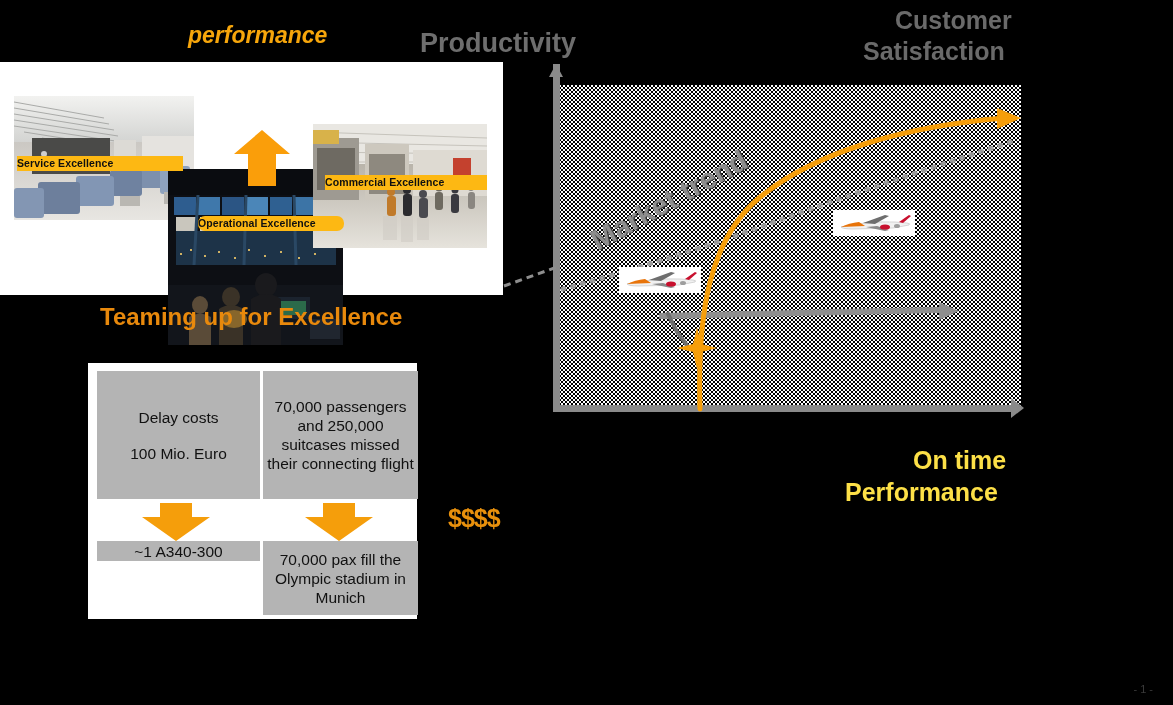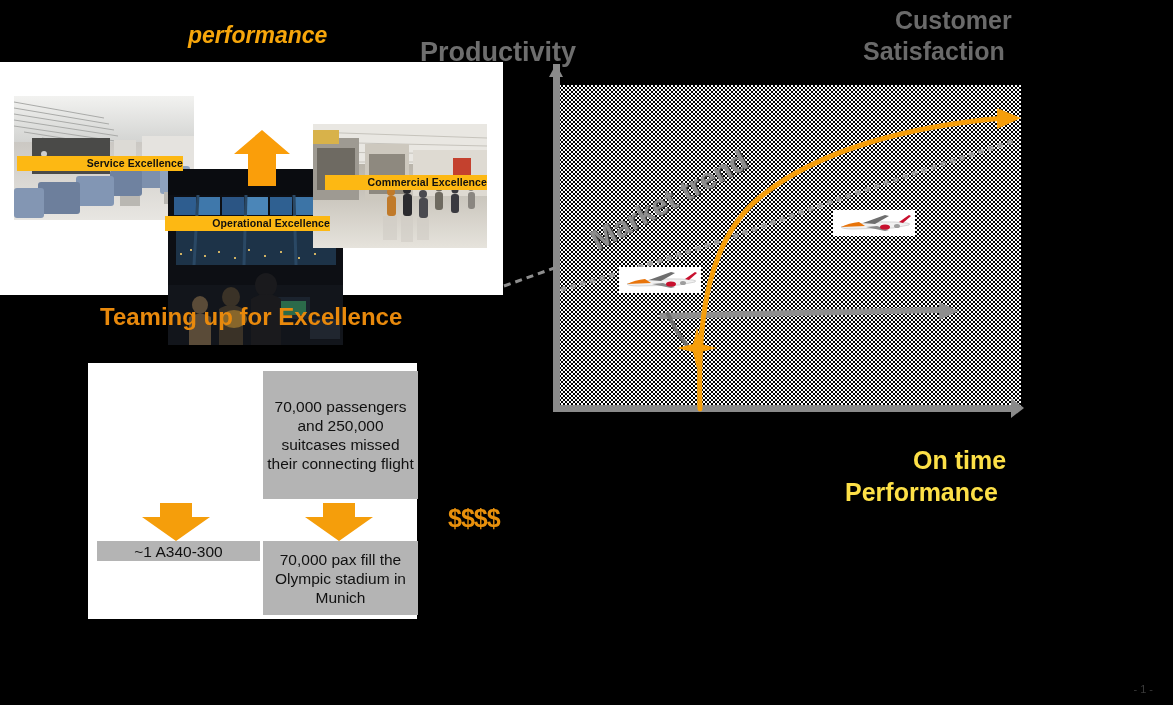--- a/index.html
+++ b/index.html
@@ -29,21 +29,20 @@
     letter-spacing: 0px;
     white-space: nowrap;
   }
   .txt-productivity {
     position: absolute;
     left: 420px; top: 28px;
     font-size: 27px;
     font-weight: bold;
     color: #6E6E6E;
     white-space: nowrap;
-    margin-top: 9px;
   }
   .txt-customer-sat {
     position: absolute;
     left: 863px; top: 5px;
     width: 300px;
     font-size: 25px;
     font-weight: bold;
     color: #6A6A6A;
     line-height: 1.25;
     text-align: left;
@@ -101,29 +100,29 @@
   .ph-service   { left: 14px;  top: 34px;  width: 180px; height: 124px; }
   .ph-oper      { left: 168px; top: 107px; width: 175px; height: 176px; }
   .ph-comm      { left: 313px; top: 62px;  width: 174px; height: 124px; }
 
   .lbl {
     position: absolute;
     background: #FDB813;
     color: #101010;
     font-size: 10.5px;
     font-weight: bold;
-    text-align: right;
+    text-align: left;
     line-height: 15px;
     height: 15px;
     white-space: nowrap;
     z-index: 6;
     letter-spacing: .1px;
   }
   .lbl-service { left: 17px;  top: 94px;  width: 166px; }
-  .lbl-oper    { left: 165px; top: 154px; width: 165px; }
+  .lbl-oper    { left: 198px; top: 154px; width: 146px; border-radius: 7px; }
   .lbl-comm    { left: 325px; top: 113px; width: 162px; }
 
   
   .up-arrow {
     position: absolute;
     left: 233px; top: 66px;
     width: 58px; height: 58px;
     z-index: 4;
   }
 
@@ -512,20 +511,27 @@
 
   <div class="txt-ontime">
     <span class="l1">On time</span>
     <span class="l2">Performance</span>
   </div>
 
   <div class="txt-teaming">Teaming up for Excellence</div>
 
   <div class="table-panel">
 
+    <div class="cell cell-a">
+      <span class="multi">
+        <span>Delay costs</span>
+        <span class="sp"></span>
+        <span>100 Mio. Euro</span>
+      </span>
+    </div>
 
     <div class="cell cell-b">70,000 passengers and 250,000 suitcases missed their connecting flight</div>
 
     <div class="dn-arrow dn-a">
       <svg width="72" height="38" viewBox="0 0 72 38">
         <polygon points="20,0 52,0 52,14 70,14 36,38 2,14 20,14" fill="#F59E0B"></polygon>
       </svg>
     </div>
     <div class="dn-arrow dn-b">
       <svg width="72" height="38" viewBox="0 0 72 38">

